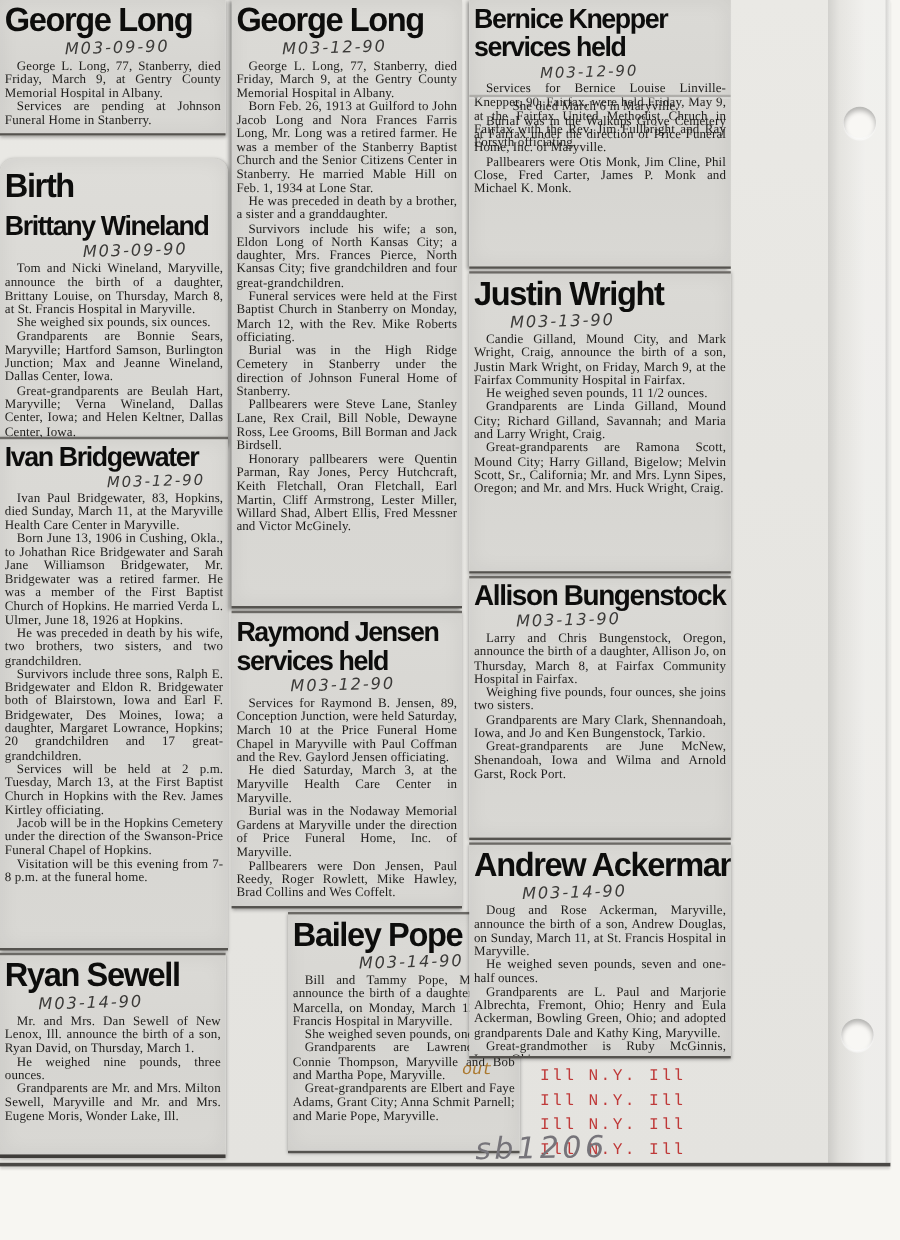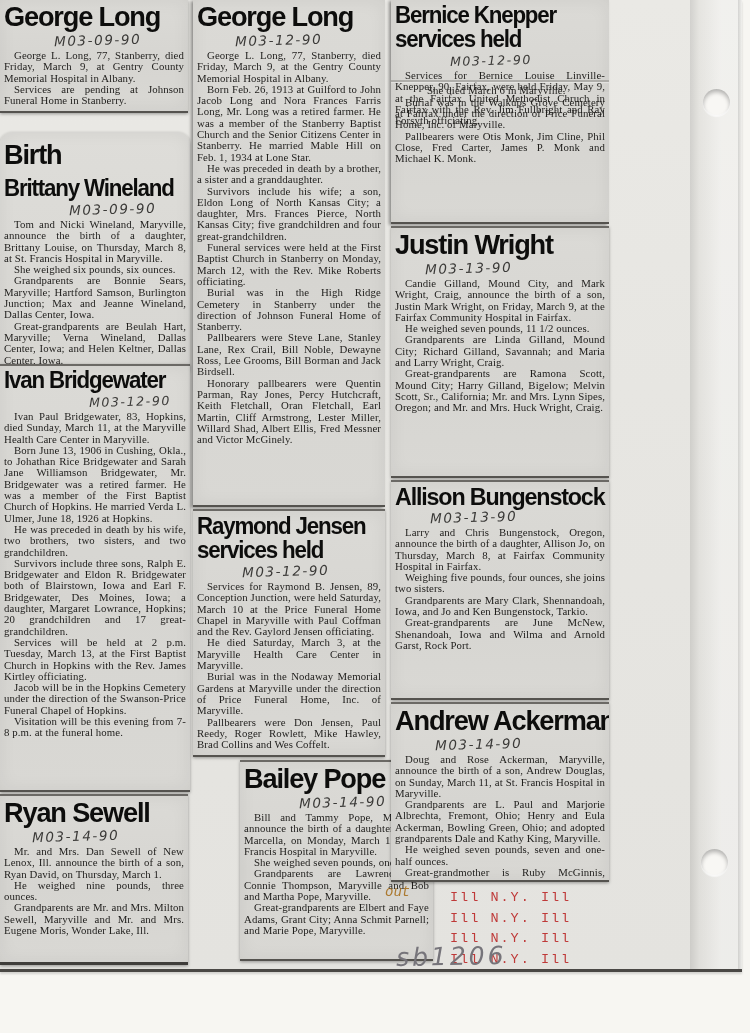--- a/index.html
+++ b/index.html
@@ -182,22 +182,22 @@
     <p>Larry and Chris Bungenstock, Oregon, announce the birth of a daughter, Allison Jo, on Thursday, March 8, at Fairfax Community Hospital in Fairfax.</p>
     <p>Weighing five pounds, four ounces, she joins two sisters.</p>
     <p>Grandparents are Mary Clark, Shennandoah, Iowa, and Jo and Ken Bungenstock, Tarkio.</p>
     <p>Great-grandparents are June McNew, Shenandoah, Iowa and Wilma and Arnold Garst, Rock Port.</p>
   </article>
 
   <article class="clip edge-top edge-bottom" style="left:391px;top:702px;width:218px;height:180px;">
     <div class="headline big">Andrew Ackerman</div>
     <span class="hand" style="margin-left:40px;">M03-14-90</span>
     <p>Doug and Rose Ackerman, Maryville, announce the birth of a son, Andrew Douglas, on Sunday, March 11, at St. Francis Hospital in Maryville.</p>
+    <p>He weighed seven pounds, seven and one-half ounces.</p>
     <p>Grandparents are L. Paul and Marjorie Albrechta, Fremont, Ohio; Henry and Eula Ackerman, Bowling Green, Ohio; and adopted grandparents Dale and Kathy King, Maryville.</p>
-    <p>He weighed seven pounds, seven and one-half ounces.</p>
     <p>Great-grandmother is Ruby McGinnis, Larue, Ohio.</p>
   </article>
 
   <div class="faint-word" style="left:385px;top:884px;">out</div>
   <div class="stamp" style="left:450px;top:888px;">Ill N.Y. Ill
 Ill N.Y. Ill
 Ill N.Y. Ill
 Ill N.Y. Ill</div>
   <div class="pencil" style="left:396px;top:942px;">sb1206</div>
 

